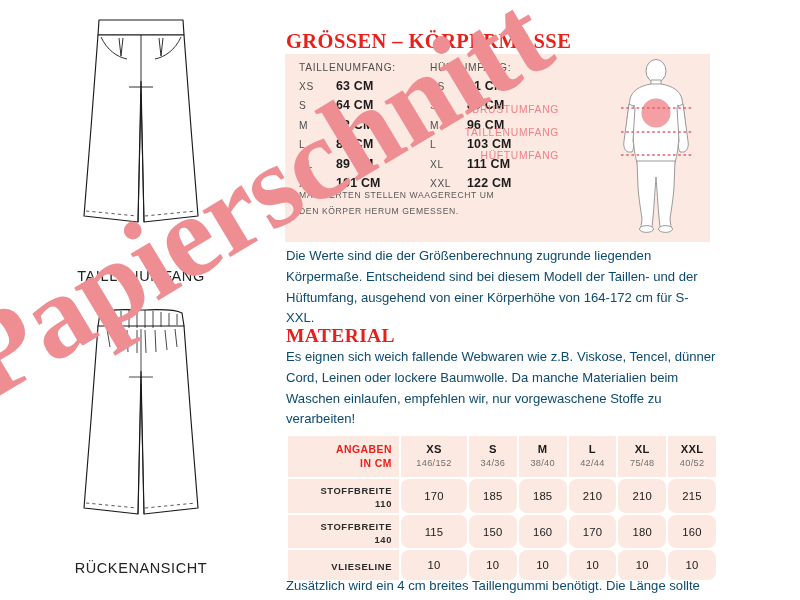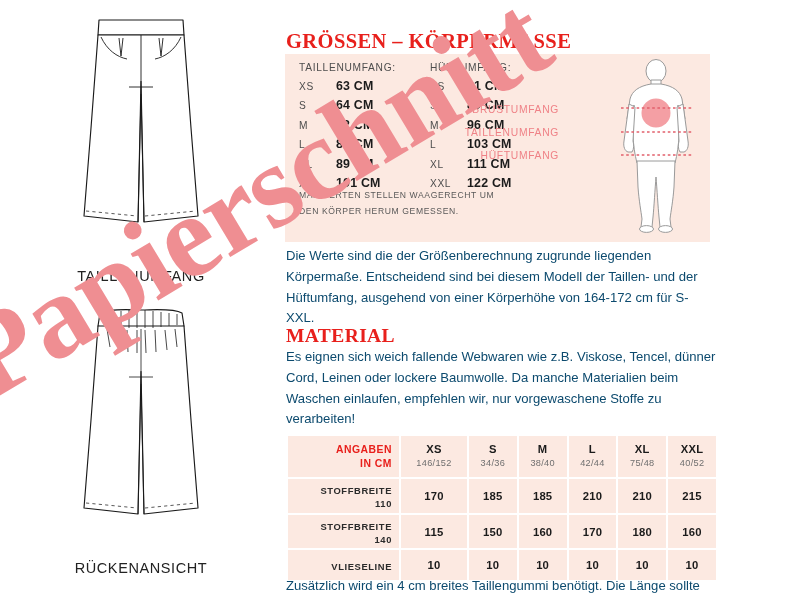--- a/index.html
+++ b/index.html
@@ -238,24 +238,25 @@
   .hs-sub {
     display: block;
     font-size: 9.2px;
     color: #6f6f6f;
     letter-spacing: 0.3px;
     margin-top: 1px;
   }
   #fabric-table td.val-cell {
     text-align: center;
     font-size: 11.3px;
-    font-weight: 700;
+    font-weight: 400;
     color: #1b1b1b;
     padding: 9px 2px 9px 2px;
     letter-spacing: 0.2px;
+    border-radius: 8px;
   }
 </style>
 </head>
 <body>
 
 <div id="page">
 
   <div id="drawings">
 
     <div class="drawing-block" id="drawing-front">

